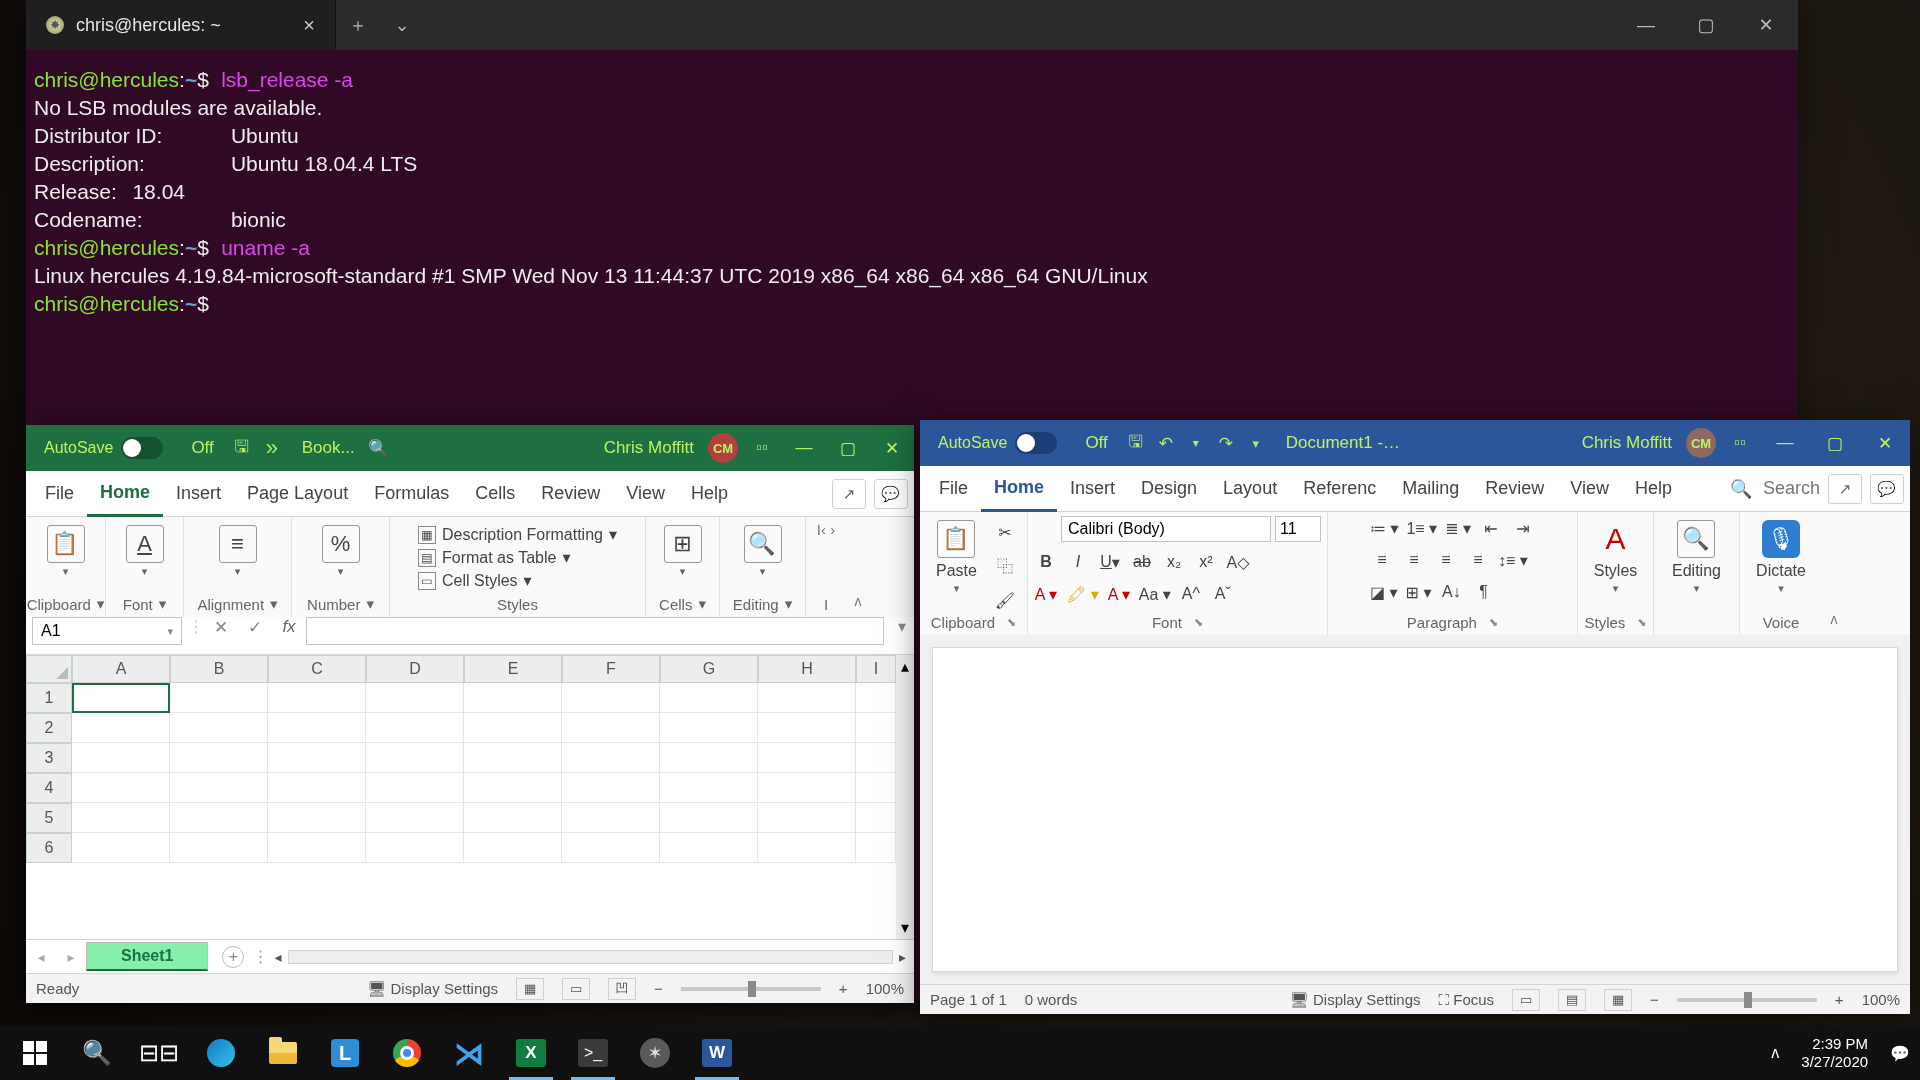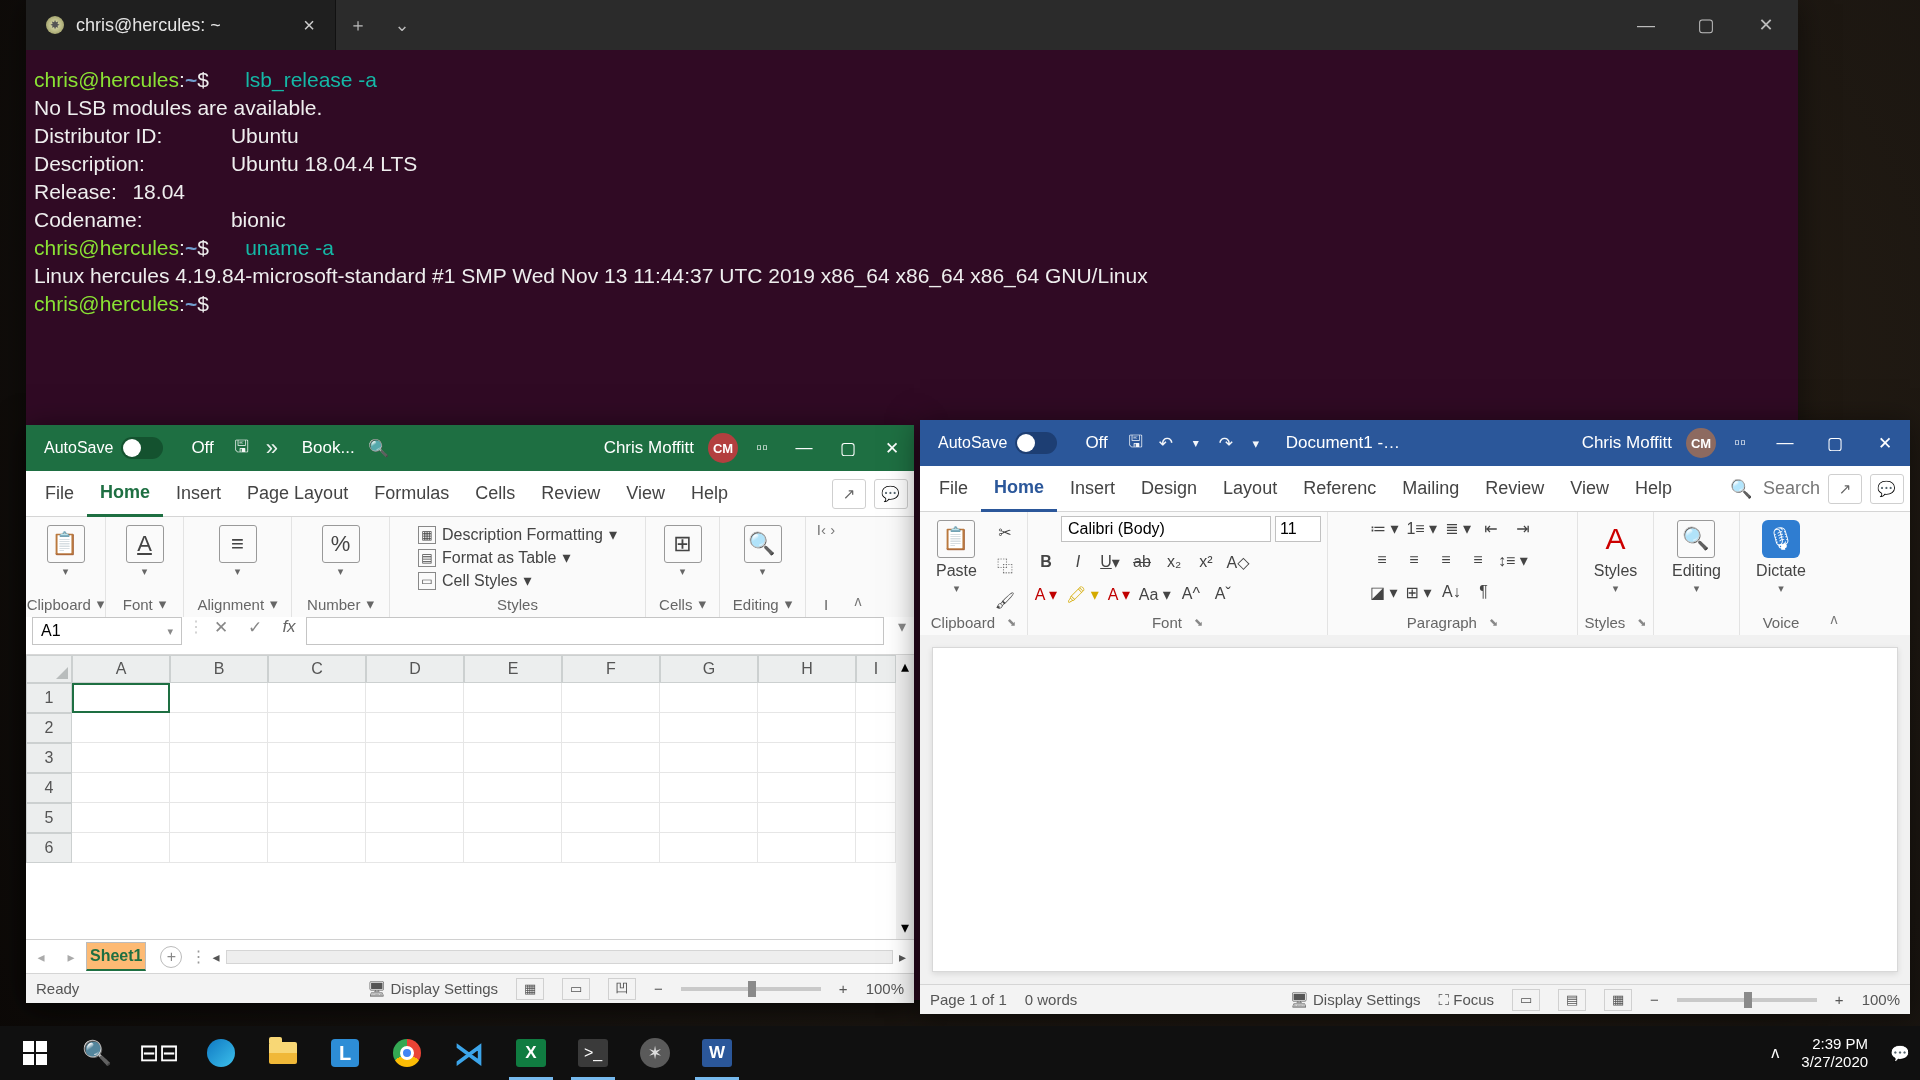--- a/index.html
+++ b/index.html
@@ -15,28 +15,28 @@
 .term-tab-icon { width:18px; height:18px; border-radius:50%; background:radial-gradient(circle,#e7e7b8 0%,#8d8d55 100%); font-size:12px; color:#555; display:flex; align-items:center; justify-content:center;}
 .term-tab-title { font-size:18px; color:#e5e5e5; flex:1;}
 .term-tab-close { font-size:20px; color:#ccc; cursor:pointer; }
 .term-btn { width:44px; text-align:center; font-size:18px; color:#bbb; cursor:pointer; }
 .term-spacer { flex:1; }
 .term-wincontrols { display:flex; margin-right:2px;}
 .term-wincontrols .term-btn { width:60px; height:50px; display:flex; align-items:center; justify-content:center;}
 .term-body { padding:16px 8px; font-family:"Cascadia Mono","Consolas",monospace; font-size:21px; color:#eee; white-space:pre; line-height:28px;}
 .term-prompt-user{color:#8ae234; font-weight:normal;}
 .term-prompt-path{color:#729fcf; font-weight:bold;}
-.term-cmd{color:#14b8a6;margin-left:24px;}
+.term-cmd{color:#d946ef;}
 
 
 .office { position:absolute; background:#fff; box-shadow:0 4px 30px rgba(0,0,0,.5); display:flex; flex-direction:column; }
 .excel { left:26px; top:425px; width:888px; height:578px; }
 .word  { left:920px; top:420px; width:990px; height:594px; }
 
-.titlebar { height:46px; display:flex; align-items:center; color:#ffffff; font-size:17px;}
+.titlebar { height:46px; display:flex; align-items:center; color:#bef264; font-size:17px;}
 .tb-excel { background:#1e6f42;}
 .tb-word  { background:#2b579a;}
 .tb-segment { display:flex; align-items:center; gap:10px; padding:0 10px;}
 .autosave { display:flex; align-items:center; gap:8px; padding:4px 8px; font-size:16px;}
 .switch { width:42px; height:22px; border-radius:11px; background:#14522f; position:relative;}
 .tb-word .switch{ background:#1d3e73;}
 .switch::after{content:""; position:absolute; left:2px; top:2px; width:18px; height:18px; border-radius:50%; background:#fff;}
 .switch-off{ margin-left:20px; font-size:17px;}
 .tb-icon { width:20px; height:20px; display:flex; align-items:center; justify-content:center; font-size:17px; opacity:.95; cursor:pointer;}
 .tb-avatar { width:30px; height:30px; border-radius:50%; background:#b33f3f; display:flex; align-items:center; justify-content:center; font-size:13px; font-weight:bold;}
@@ -91,21 +91,21 @@
 .gridrows{display:flex;flex-direction:column;}
 .gr{display:flex;height:30px;}
 .rh{width:46px;background:#eceeee;border:1px solid #ccd0d0;display:flex;align-items:center;justify-content:center;font-size:16px;color:#555;}
 .cell{width:98px;border:1px solid #e6e6e6;border-top:0;border-left:0;}
 .cell.selected{outline:2px solid #1e6f42; outline-offset:-2px;}
 .gridscroll-v{width:22px; background:#f1f1f1; display:flex; flex-direction:column; align-items:center; justify-content:space-between;padding:2px 0;}
 .gridwrap{display:flex;flex:1;}
 
 .sheet-tabs{height:34px;display:flex;align-items:center;background:#fff;border-top:1px solid #d0d0d0;}
 .stbtn{width:30px;text-align:center;color:#aaa;font-size:14px;cursor:pointer;}
-.stab{padding:4px 3px;border:1px solid #bcbcbc;border-bottom:2px solid #1e6f42;background:#fdba74;font-size:16px;color:#1e6f42;font-weight:600;}
+.stab{padding:4px 34px;border:1px solid #bcbcbc;border-bottom:2px solid #1e6f42;background:#86efac;font-size:16px;color:#1e6f42;font-weight:600;}
 .addsheet{margin-left:14px;width:22px;height:22px;border:1px solid #bbb;border-radius:50%;display:flex;align-items:center;justify-content:center;color:#888;font-size:16px;}
 .sheet-hscroll{flex:1;display:flex;align-items:center;gap:6px;padding:0 8px;}
 .hscroll-btn{font-size:14px;color:#555;cursor:pointer;}
 .hscroll-track{flex:1;height:14px;background:#eee;border:1px solid #d5d5d5;}
 
 .statusbar{height:30px;background:#f3f3f3;border-top:1px solid #d5d5d5;display:flex;align-items:center;font-size:15px;color:#555;padding:0 10px;gap:18px;}
 .statusbar .flex{flex:1;}
 .view-btn{width:28px;height:22px;border:1px solid #d0d0d0;display:flex;align-items:center;justify-content:center;font-size:13px;}
 .zoomslider{width:140px;height:4px;background:#c9c9c9;position:relative;}
 .zoomslider::after{content:"";position:absolute;left:48%;top:-6px;width:8px;height:16px;background:#8a8a8a;}

